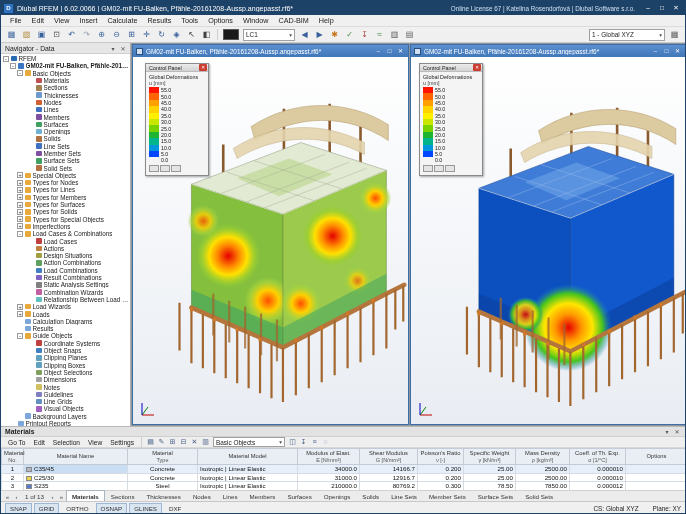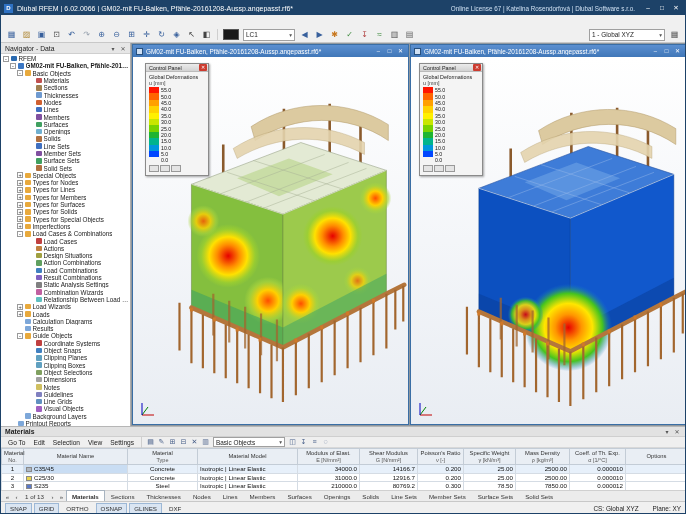--- a/index.html
+++ b/index.html
@@ -113,20 +113,33 @@
 
   <div class="titlebar">
     <div class="app-logo">D</div>
     <div class="tb-title">Dlubal RFEM | 6.02.0066 | GM02-mit FU-Balken, Pfähle-20161208-Aussp.angepasst.rf6*</div>
     <div class="tb-license">Online License 67 | Katelina Rosendorfová | Dlubal Software s.r.o.</div>
     <div class="winbtn">–</div>
     <div class="winbtn">□</div>
     <div class="winbtn">✕</div>
   </div>
 
+  <div class="menubar">
+    <span class="mi">File</span>
+      <span class="mi">Edit</span>
+      <span class="mi">View</span>
+      <span class="mi">Insert</span>
+      <span class="mi">Calculate</span>
+      <span class="mi">Results</span>
+      <span class="mi">Tools</span>
+      <span class="mi">Options</span>
+      <span class="mi">Window</span>
+      <span class="mi">CAD-BIM</span>
+      <span class="mi">Help</span>
+  </div>
 
   <div class="toolbar">
     <span class="tbi" style="color: rgb(56, 96, 156);">▦</span>
       <span class="tbi" style="color: rgb(176, 138, 58);">▨</span>
       <span class="tbi" style="color: rgb(56, 96, 156);">▣</span>
       <span class="tbi" style="color: rgb(85, 85, 85);">⊡</span>
       <span class="tbi" style="color: rgb(56, 96, 156);">↶</span>
       <span class="tbi" style="color: rgb(154, 164, 176);">↷</span>
       <span class="tbi" style="color: rgb(56, 96, 156);">⊕</span>
       <span class="tbi" style="color: rgb(56, 96, 156);">⊖</span>

